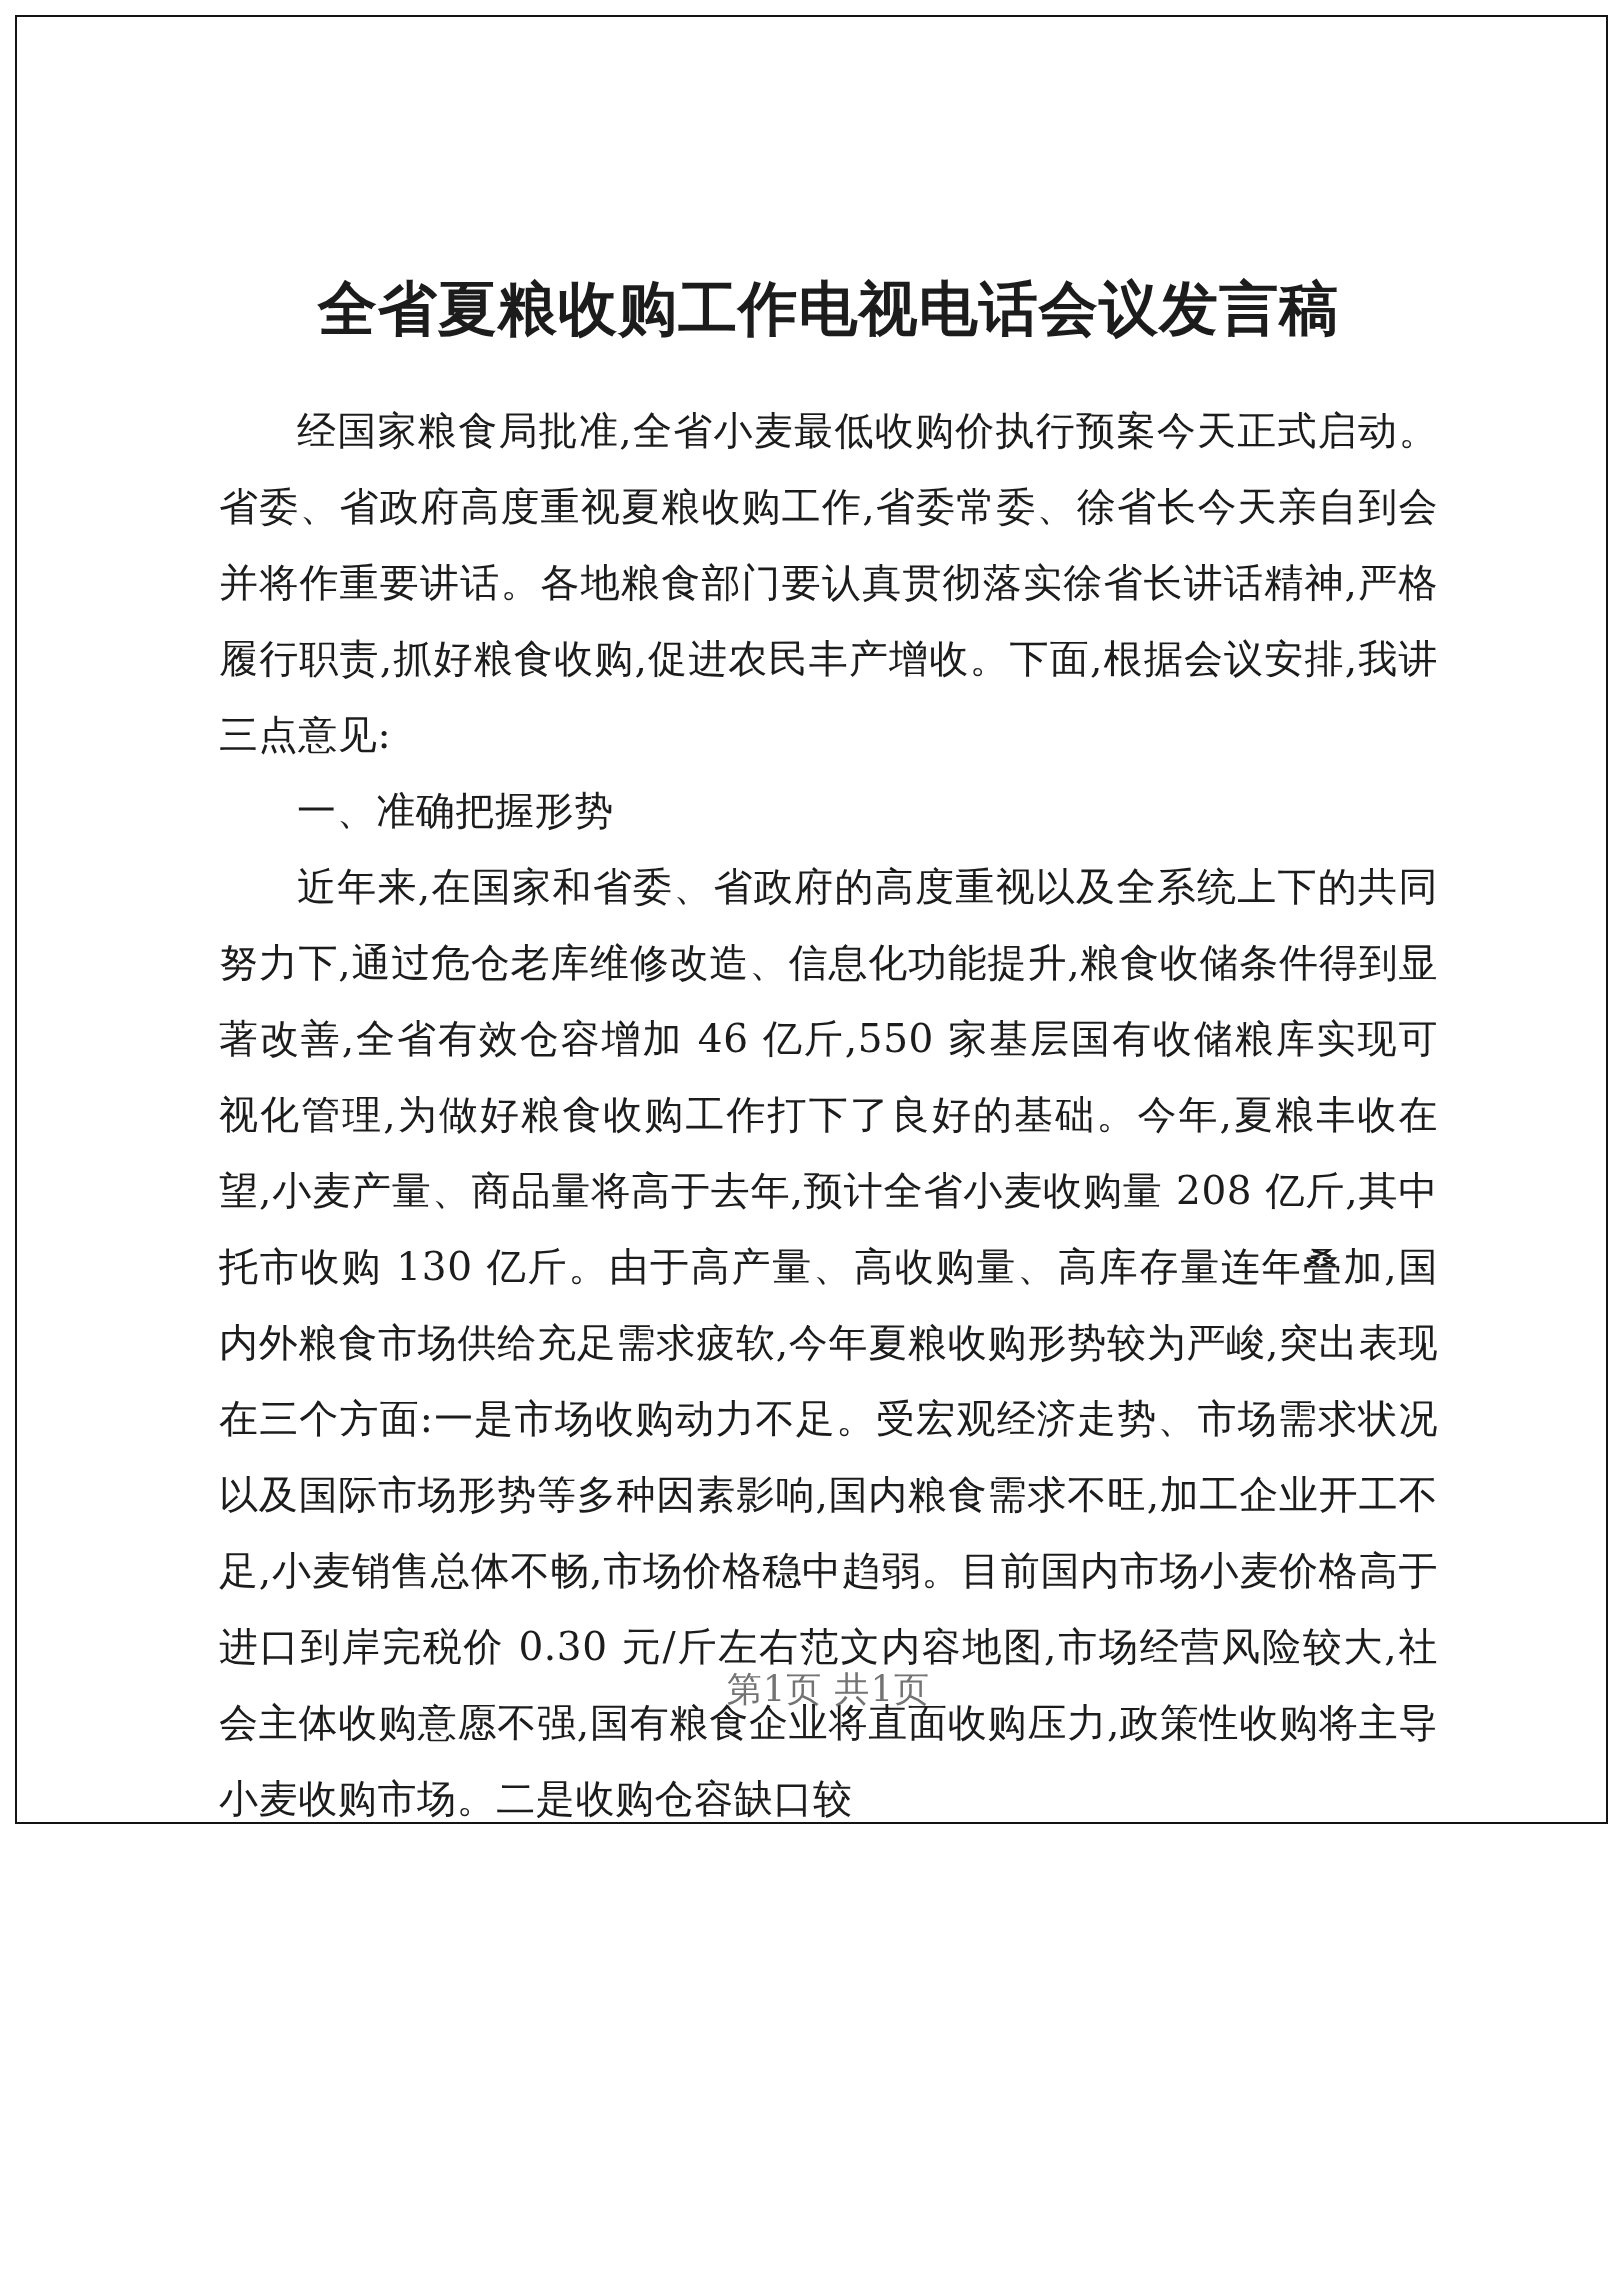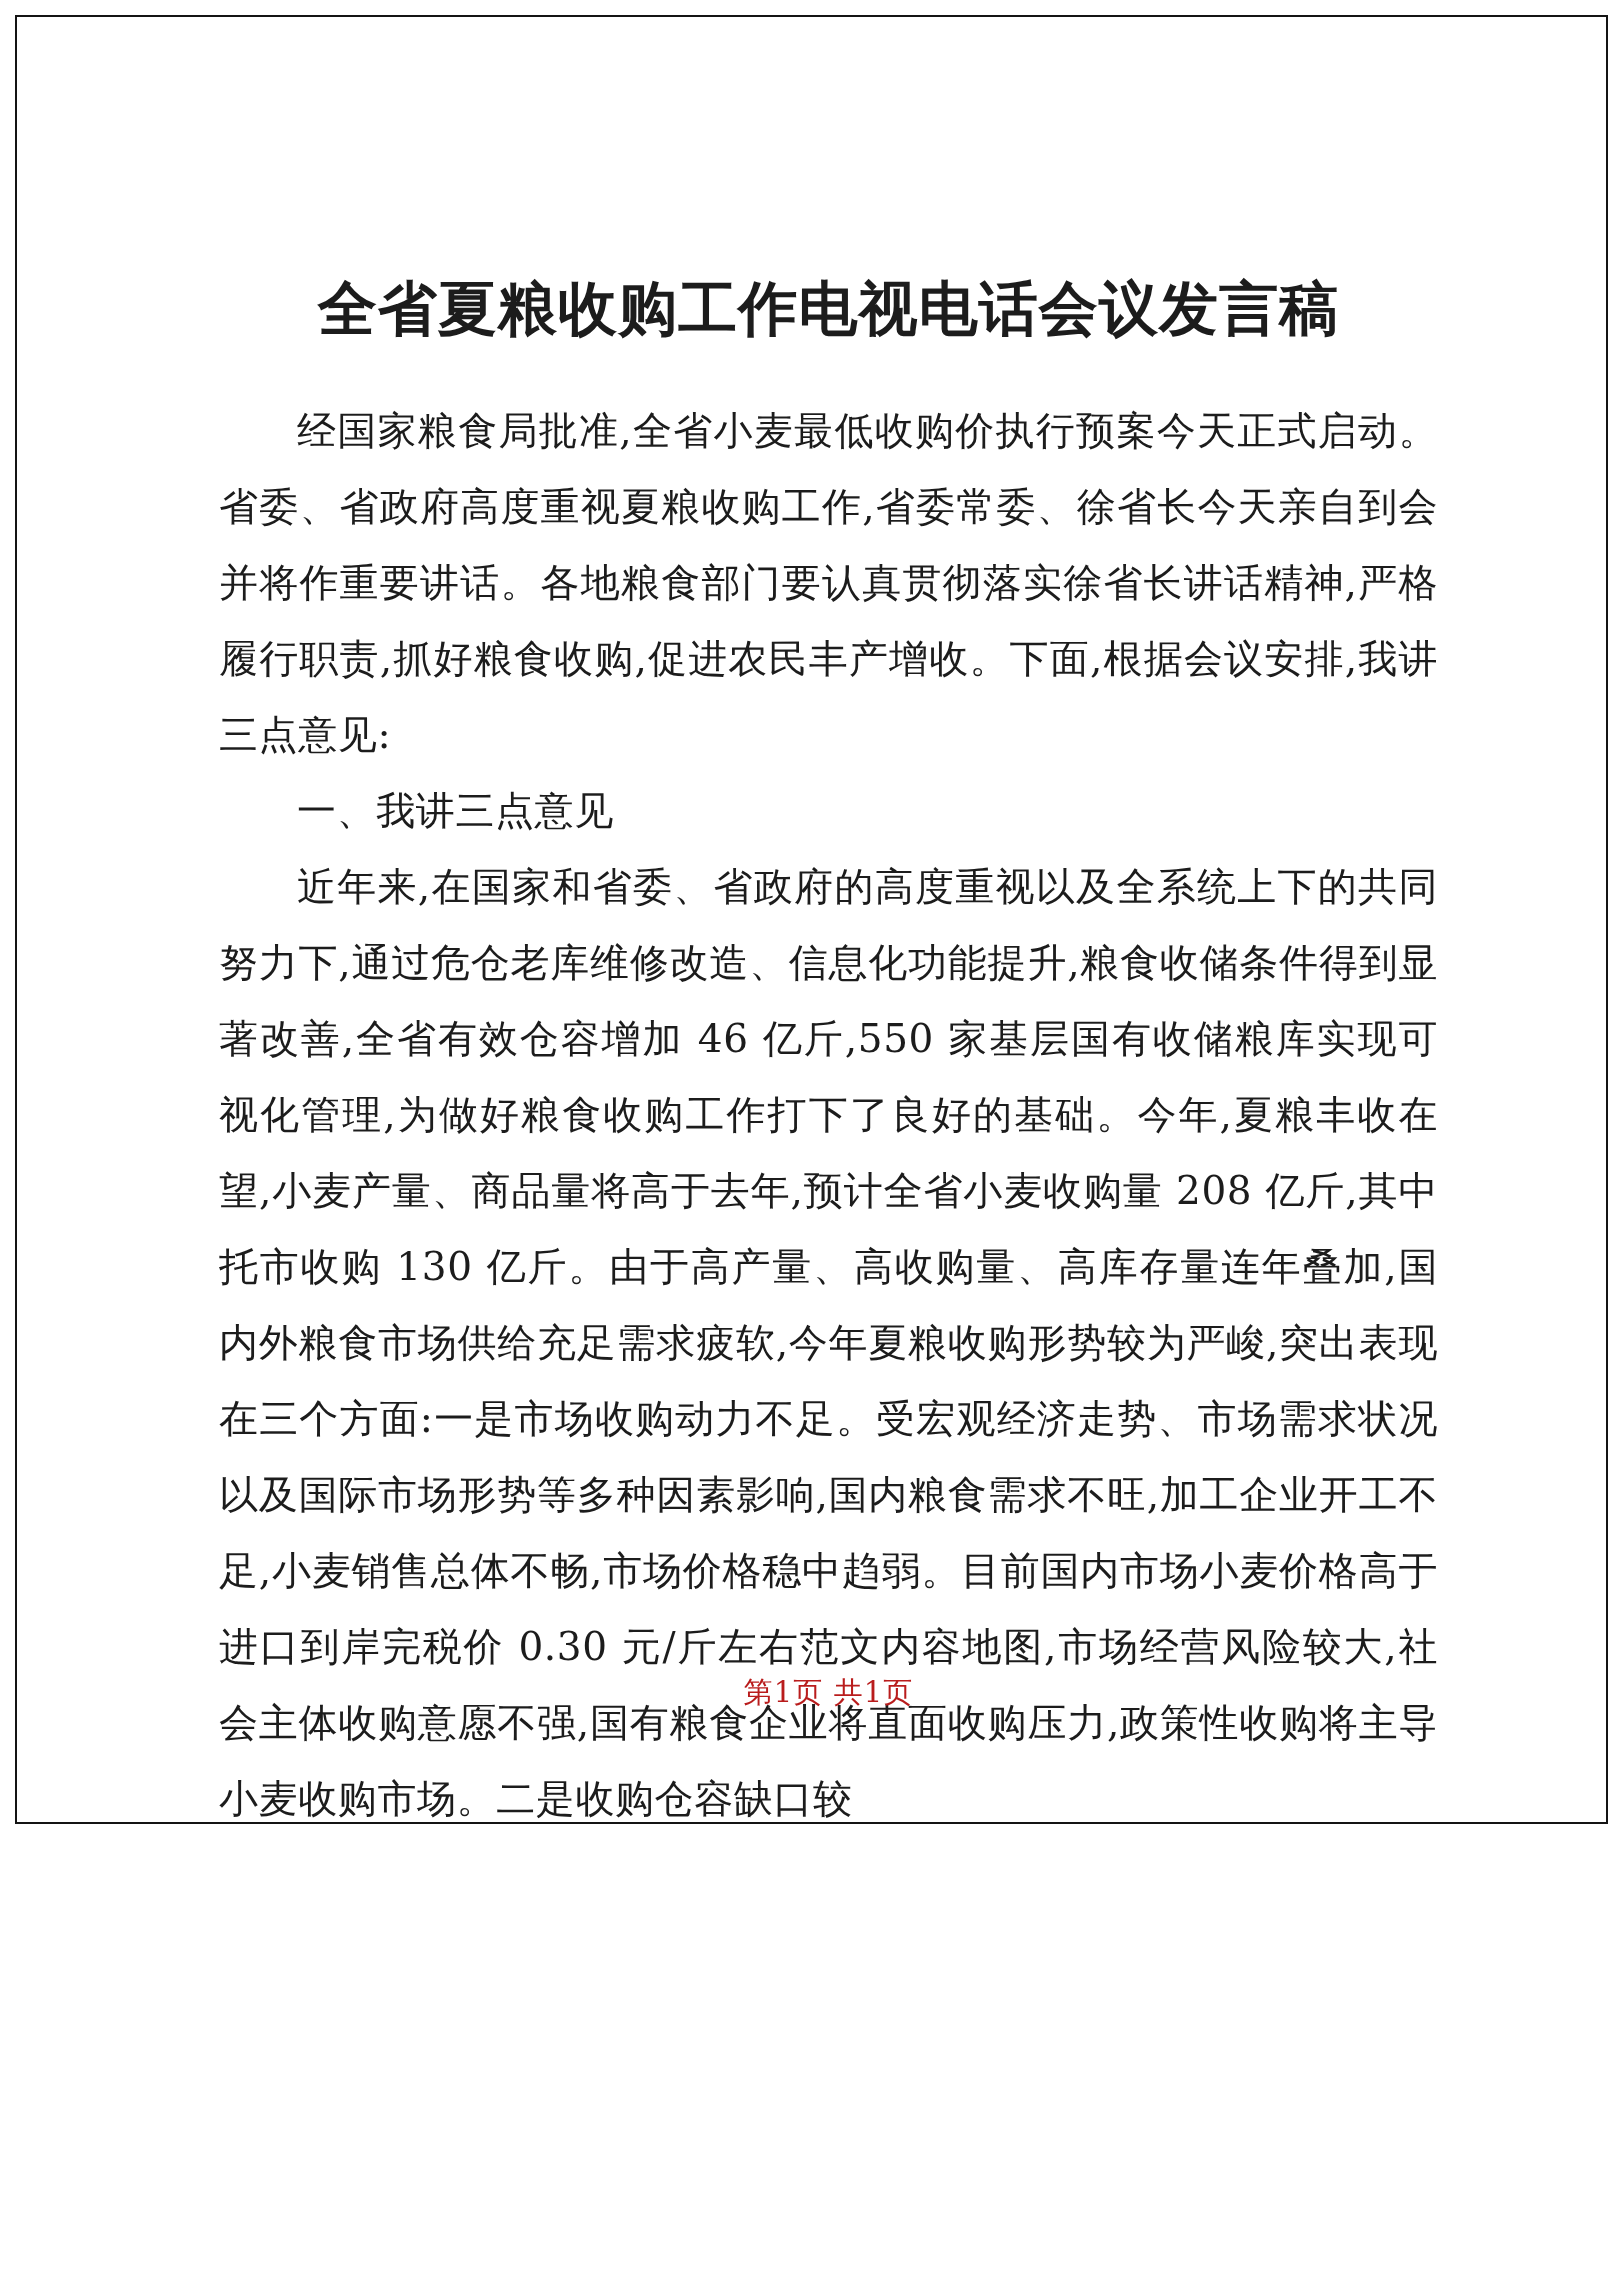--- a/index.html
+++ b/index.html
@@ -46,35 +46,35 @@
     text-indent: 2em;
     letter-spacing: 0.6px;
     word-break: break-all;
   }
   .footer {
     position: absolute;
     left: 219px;
     right: 185px;
     bottom: 126px;
     text-align: center;
-    font-size: 29px;
-    color: #b91c1c;
+    font-size: 35px;
+    color: #737373;
     letter-spacing: 1.1px;
   }
 </style>
 </head>
 <body>
 
 <div class="page">
   <div class="page-border"></div>
 
   <div class="content">
     <h1 class="doc-title">全省夏粮收购工作电视电话会议发言稿</h1>
     <p class="para">经国家粮食局批准,全省小麦最低收购价执行预案今天正式启动。省委、省政府高度重视夏粮收购工作,省委常委、徐省长今天亲自到会并将作重要讲话。各地粮食部门要认真贯彻落实徐省长讲话精神,严格履行职责,抓好粮食收购,促进农民丰产增收。下面,根据会议安排,我讲三点意见:</p>
-    <p class="para">一、我讲三点意见</p>
+    <p class="para">一、准确把握形势</p>
     <p class="para">近年来,在国家和省委、省政府的高度重视以及全系统上下的共同努力下,通过危仓老库维修改造、信息化功能提升,粮食收储条件得到显著改善,全省有效仓容增加 46 亿斤,550 家基层国有收储粮库实现可视化管理,为做好粮食收购工作打下了良好的基础。今年,夏粮丰收在望,小麦产量、商品量将高于去年,预计全省小麦收购量 208 亿斤,其中托市收购 130 亿斤。由于高产量、高收购量、高库存量连年叠加,国内外粮食市场供给充足需求疲软,今年夏粮收购形势较为严峻,突出表现在三个方面:一是市场收购动力不足。受宏观经济走势、市场需求状况以及国际市场形势等多种因素影响,国内粮食需求不旺,加工企业开工不足,小麦销售总体不畅,市场价格稳中趋弱。目前国内市场小麦价格高于进口到岸完税价 0.30 元/斤左右范文内容地图,市场经营风险较大,社会主体收购意愿不强,国有粮食企业将直面收购压力,政策性收购将主导小麦收购市场。二是收购仓容缺口较</p>
   </div>
 
   <div class="footer">
     <span>第1页 共1页</span>
   </div>
 </div>
 
 
 </body></html>

